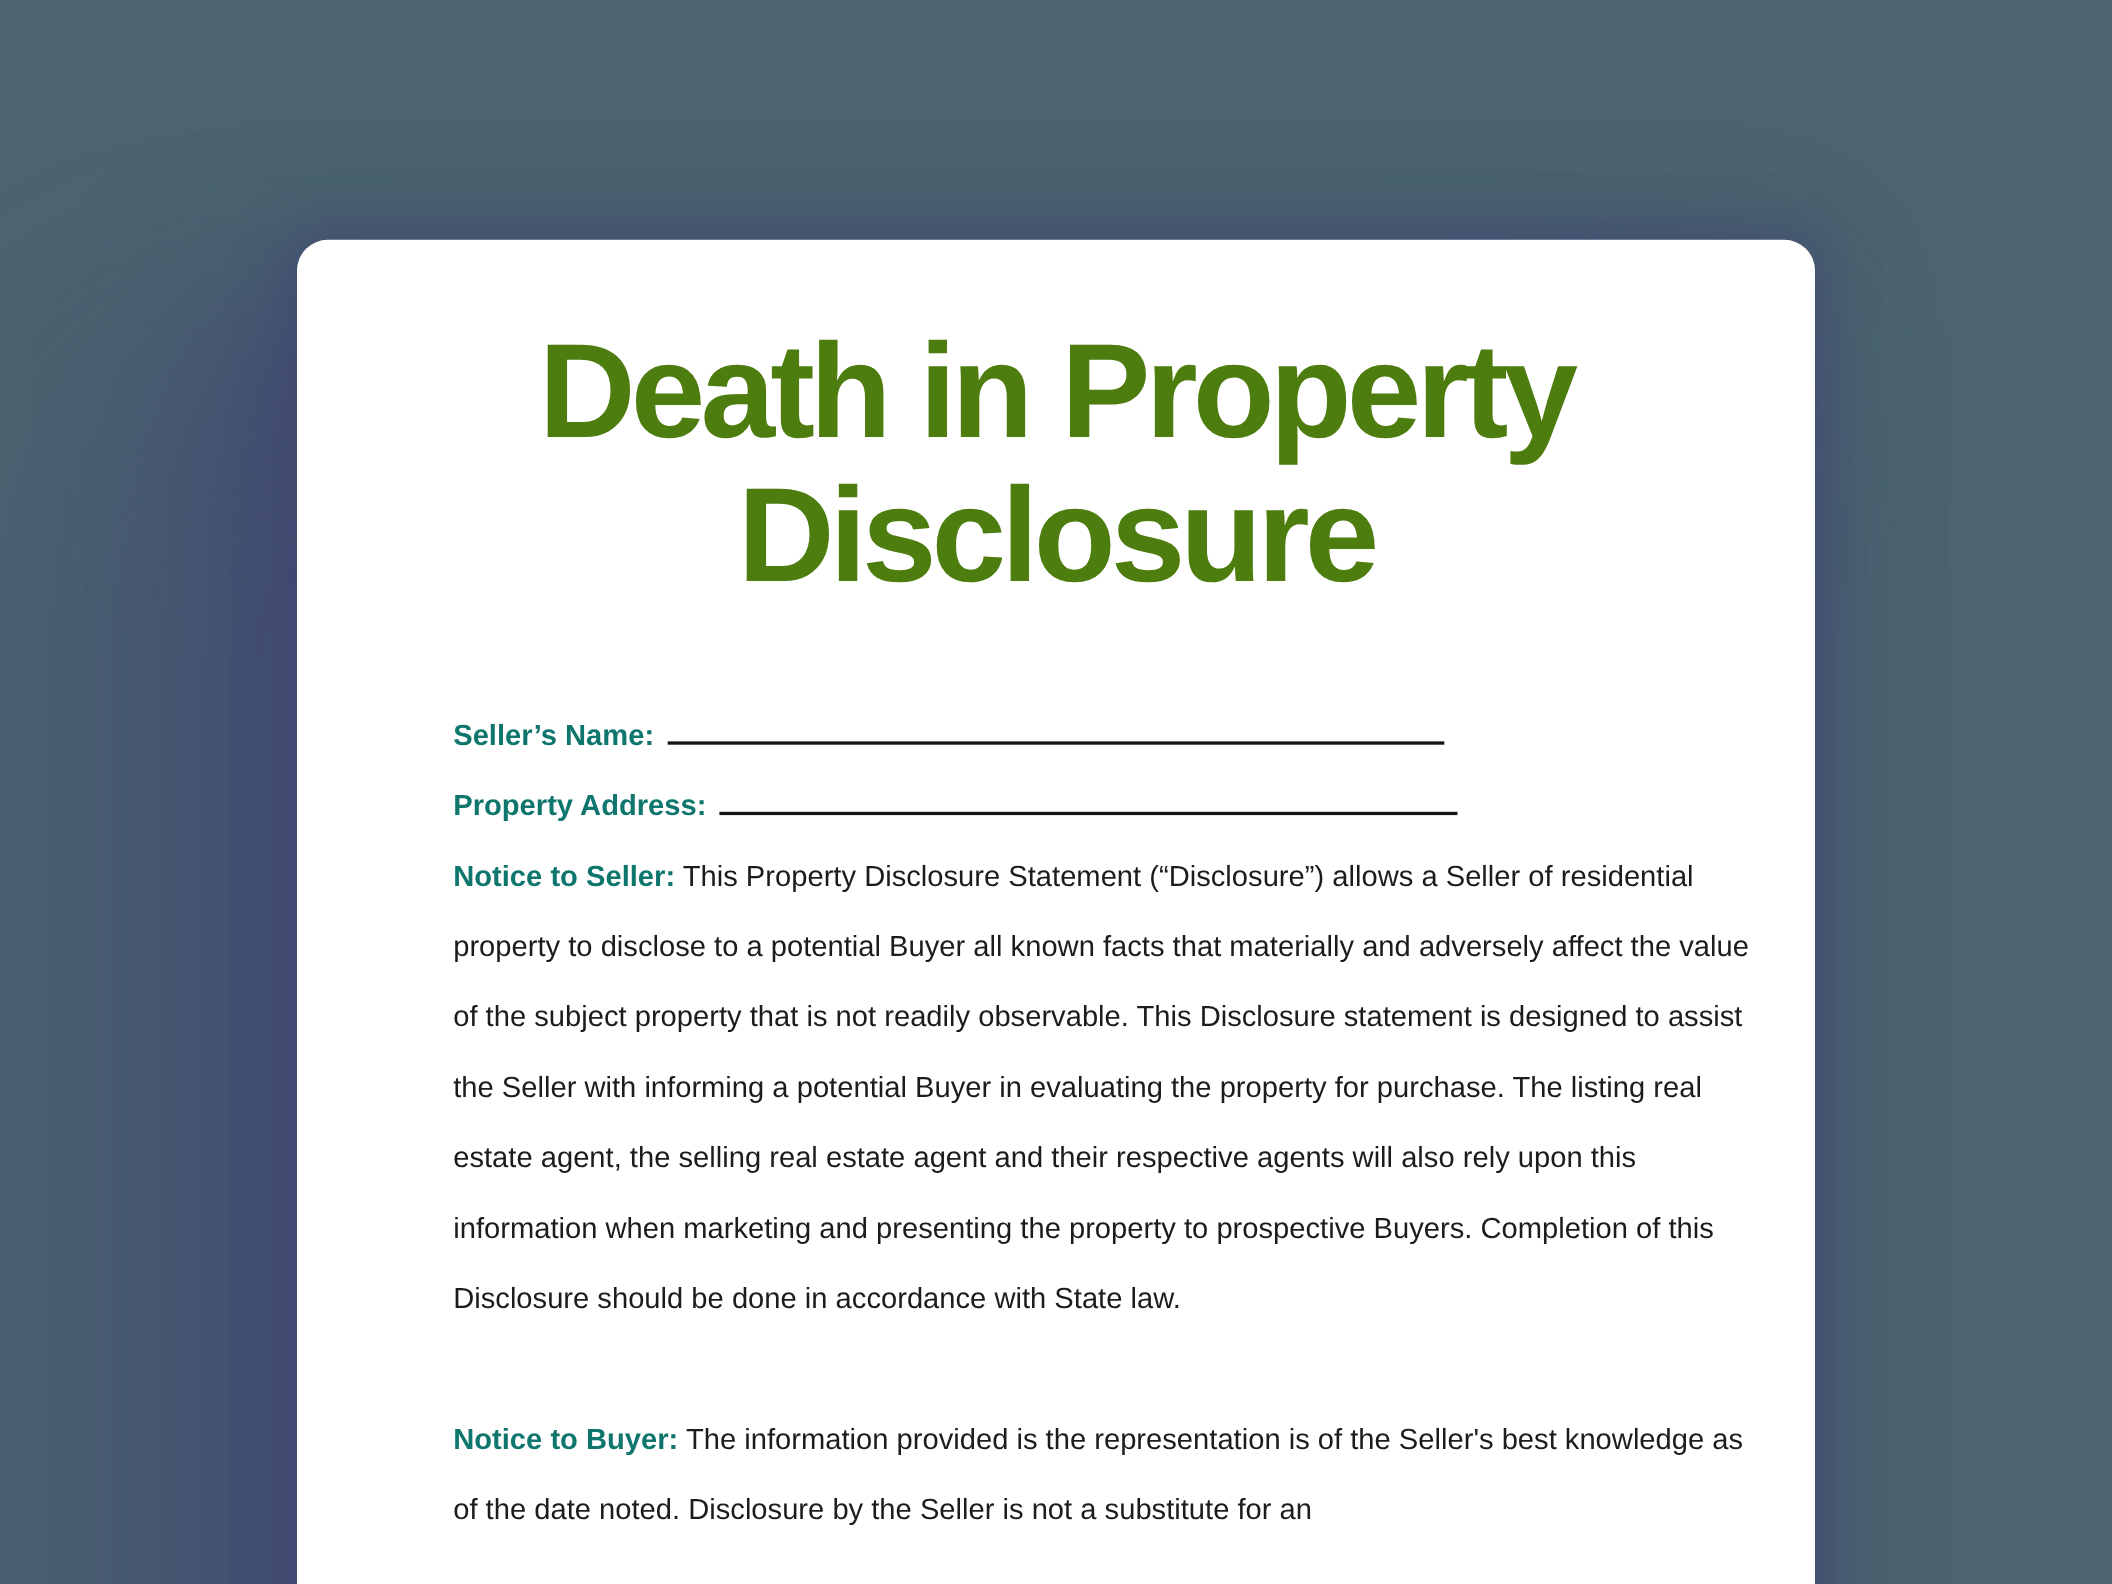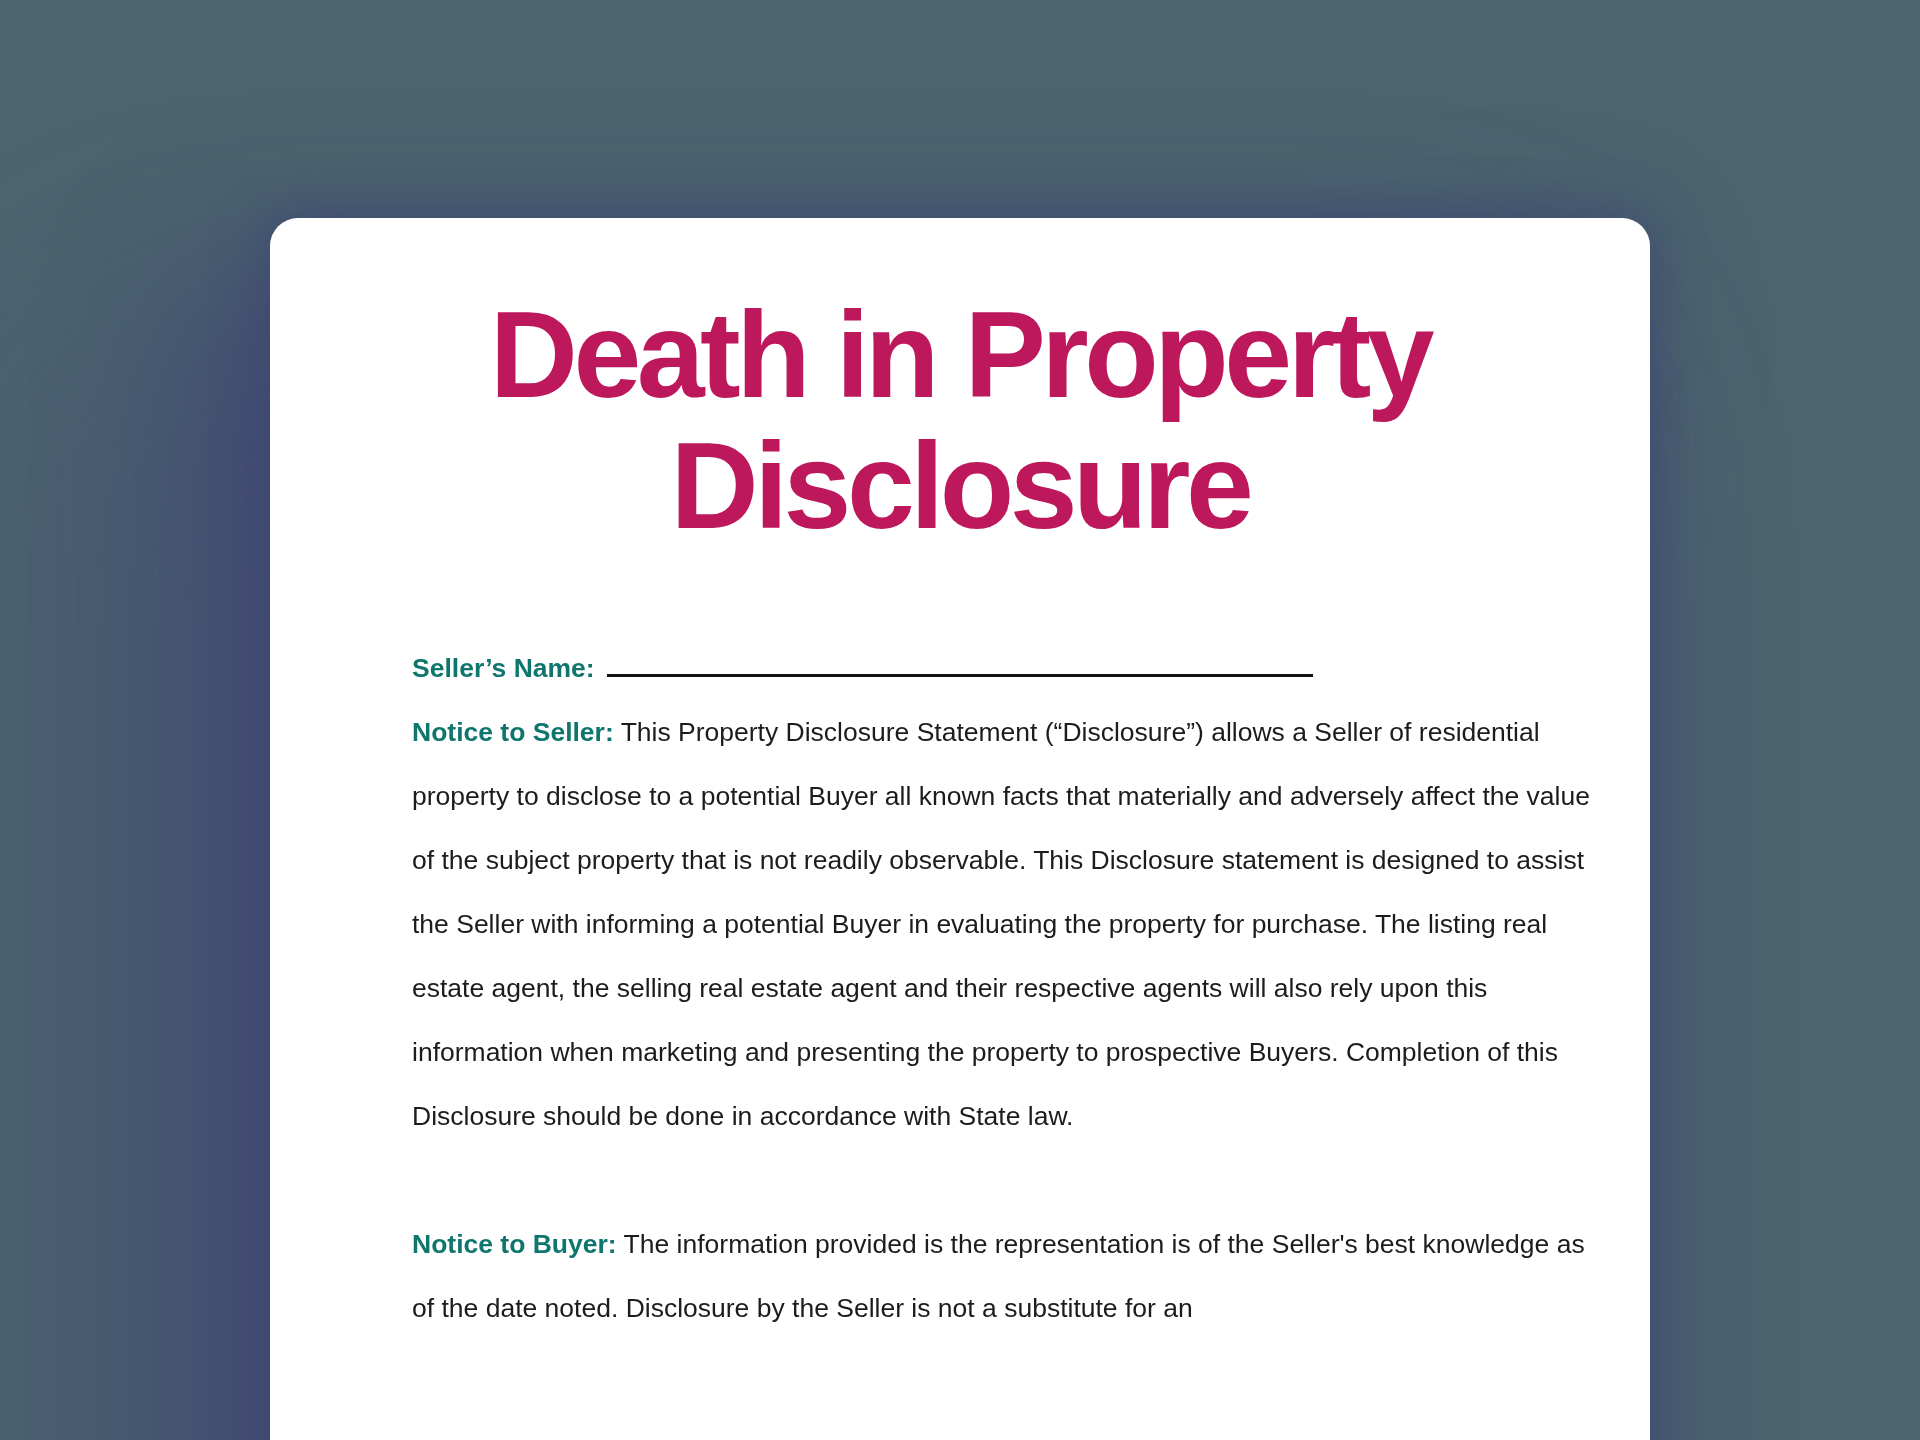--- a/index.html
+++ b/index.html
@@ -31,21 +31,21 @@
       -150px 170px 260px 70px rgba(62, 67, 114, 0.35);
   }
 
   .doc-title {
     margin: 72px 30px 0 30px;
     text-align: center;
     font-size: 122px;
     font-weight: bold;
     letter-spacing: -4.5px;
     line-height: 131px;
-    color: #be185d;
+    color: #4d7c0f;
   }
 
   .doc-content {
     margin: 84px 58px 0 142px;
     width: 1180px;
     font-size: 26.5px;
     line-height: 64px;
     color: #1C1C1C;
   }
 
@@ -77,20 +77,23 @@
 <div class="document-card">
 
   <h1 class="doc-title">Death in Property Disclosure</h1>
 
   <div class="doc-content">
 
     <div class="field-row">
       <span class="field-label">Seller’s Name:</span><span class="fill-line seller"></span>
     </div>
 
+    <div class="field-row">
+      <span class="field-label">Property Address:</span><span class="fill-line property"></span>
+    </div>
 
     <p class="doc-paragraph">
       <span class="para-label">Notice to Seller:</span>
       <span>This Property Disclosure Statement (“Disclosure”) allows a Seller of residential property to disclose to a potential Buyer all known facts that materially and adversely affect the value of the subject property that is not readily observable. This Disclosure statement is designed to assist the Seller with informing a potential Buyer in evaluating the property for purchase. The listing real estate agent, the selling real estate agent and their respective agents will also rely upon this information when marketing and presenting the property to prospective Buyers. Completion of this Disclosure should be done in accordance with State law.</span>
     </p>
 
     <p class="doc-paragraph second">
       <span class="para-label">Notice to Buyer:</span>
       <span>The information provided is the representation is of the Seller's best knowledge as of the date noted. Disclosure by the Seller is not a substitute for an</span>
     </p>

